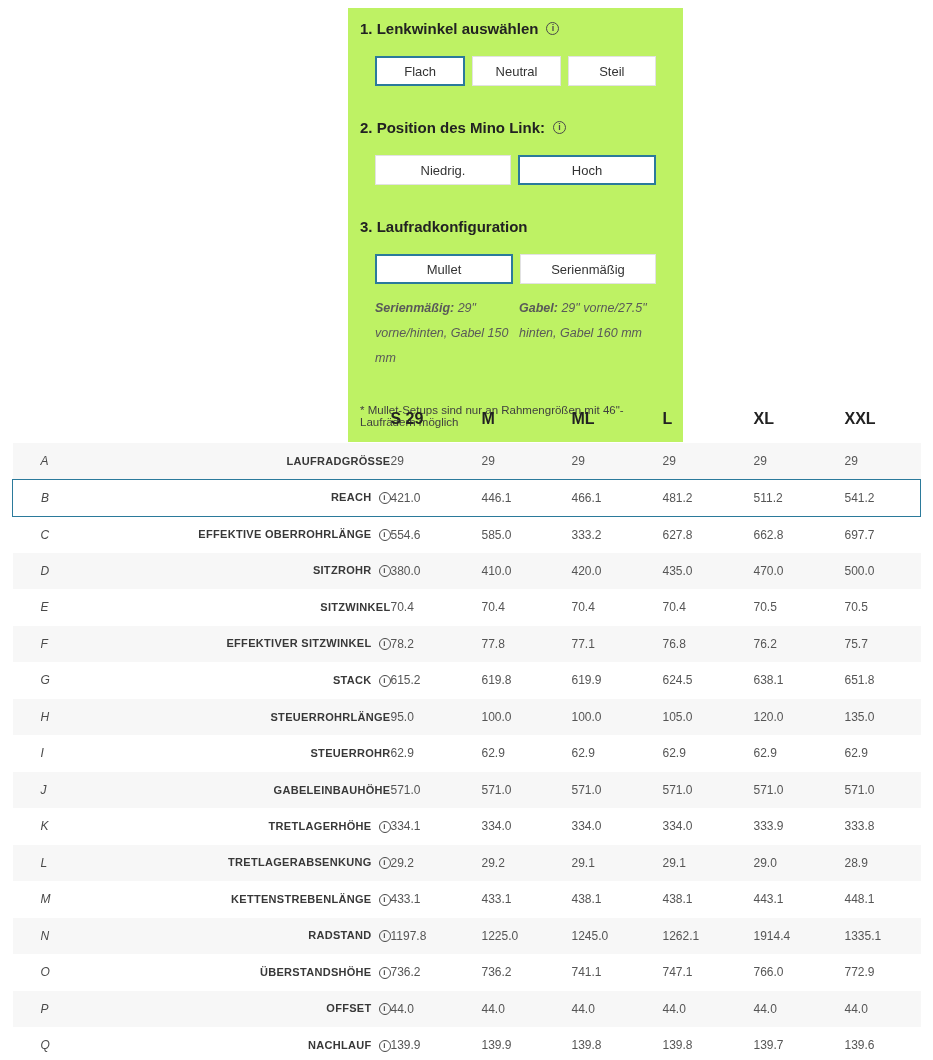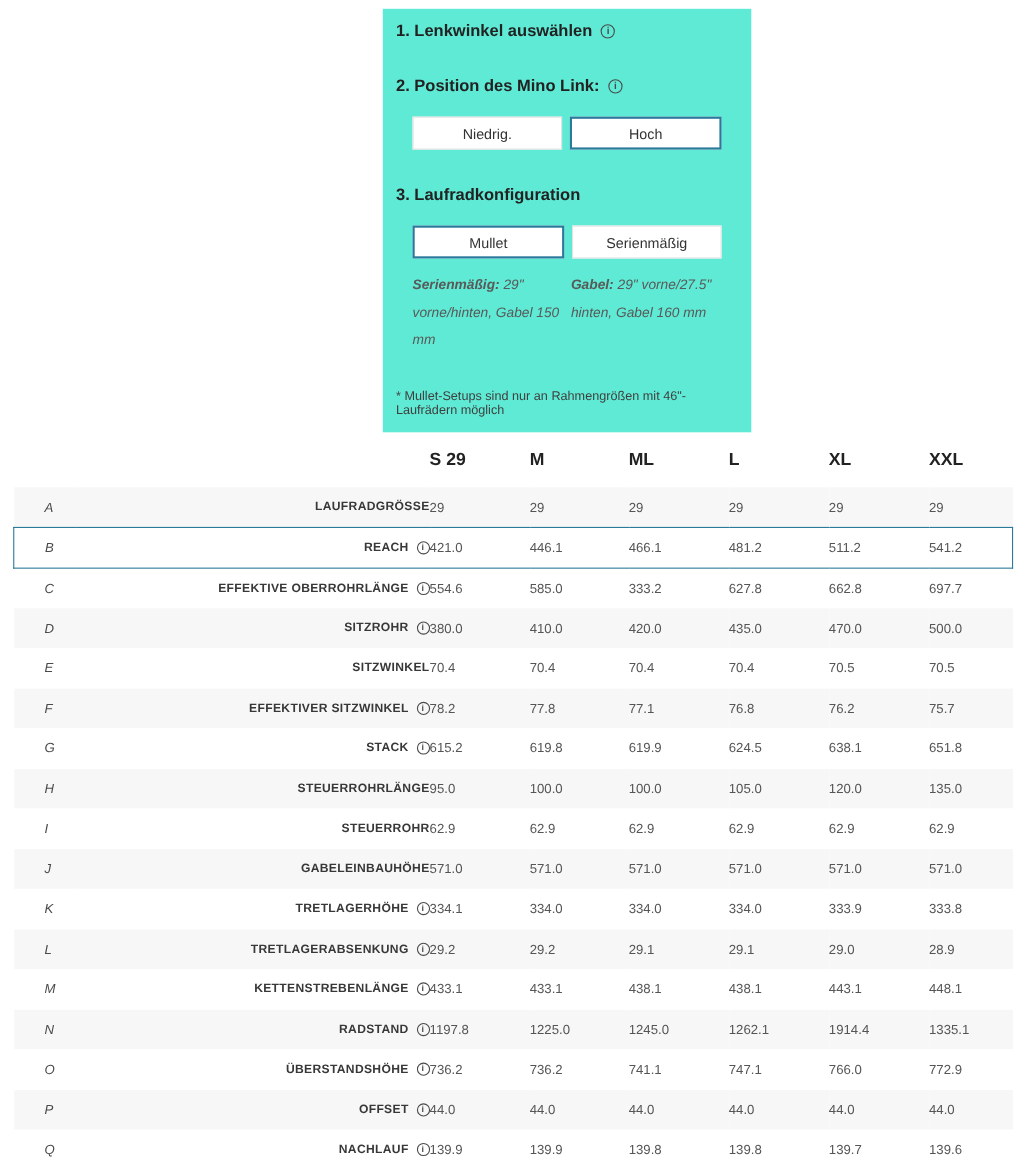--- a/index.html
+++ b/index.html
@@ -5,21 +5,21 @@
   * { margin:0; padding:0; box-sizing:border-box; }
   html,body { background:#fff; }
   body {
     width:933px; height:1060px; overflow:hidden; position:relative;
     font-family:"Liberation Sans","DejaVu Sans",sans-serif; color:#333;
   }
 
   
   .config-panel {
     position:absolute; left:348px; top:8px; width:335px;
-    background:#5eead4; padding:12px 12px 14px 12px;
+    background:#bef264; padding:12px 12px 14px 12px;
   }
   .cfg-section { margin-bottom:33px; }
   .cfg-title {
     font-size:15px; font-weight:bold; color:#222; margin-bottom:19px;
     display:flex; align-items:center; gap:8px;
   }
   .cfg-options { display:flex; gap:7px; margin:0 15px; }
   .cfg-btn {
     flex:1; height:30px; background:#fff; border:1px solid #e2e2e2;
     font-family:inherit; font-size:13px; color:#333; cursor:pointer;
@@ -59,20 +59,25 @@
 </style>
 </head>
 <body>
 
 <div class="config-panel">
   <div id="cfg-sections">
       <div class="cfg-section">
         <div class="cfg-title">
           <span>1. Lenkwinkel auswählen</span>
           <span class="info-icon">i</span>
+        </div>
+        <div class="cfg-options">
+          <button class="cfg-btn selected">Flach</button>
+          <button class="cfg-btn">Neutral</button>
+          <button class="cfg-btn">Steil</button>
         </div>
       </div>
       <div class="cfg-section">
         <div class="cfg-title">
           <span>2. Position des Mino Link:</span>
           <span class="info-icon">i</span>
         </div>
         <div class="cfg-options">
           <button class="cfg-btn">Niedrig.</button>
           <button class="cfg-btn selected">Hoch</button>

